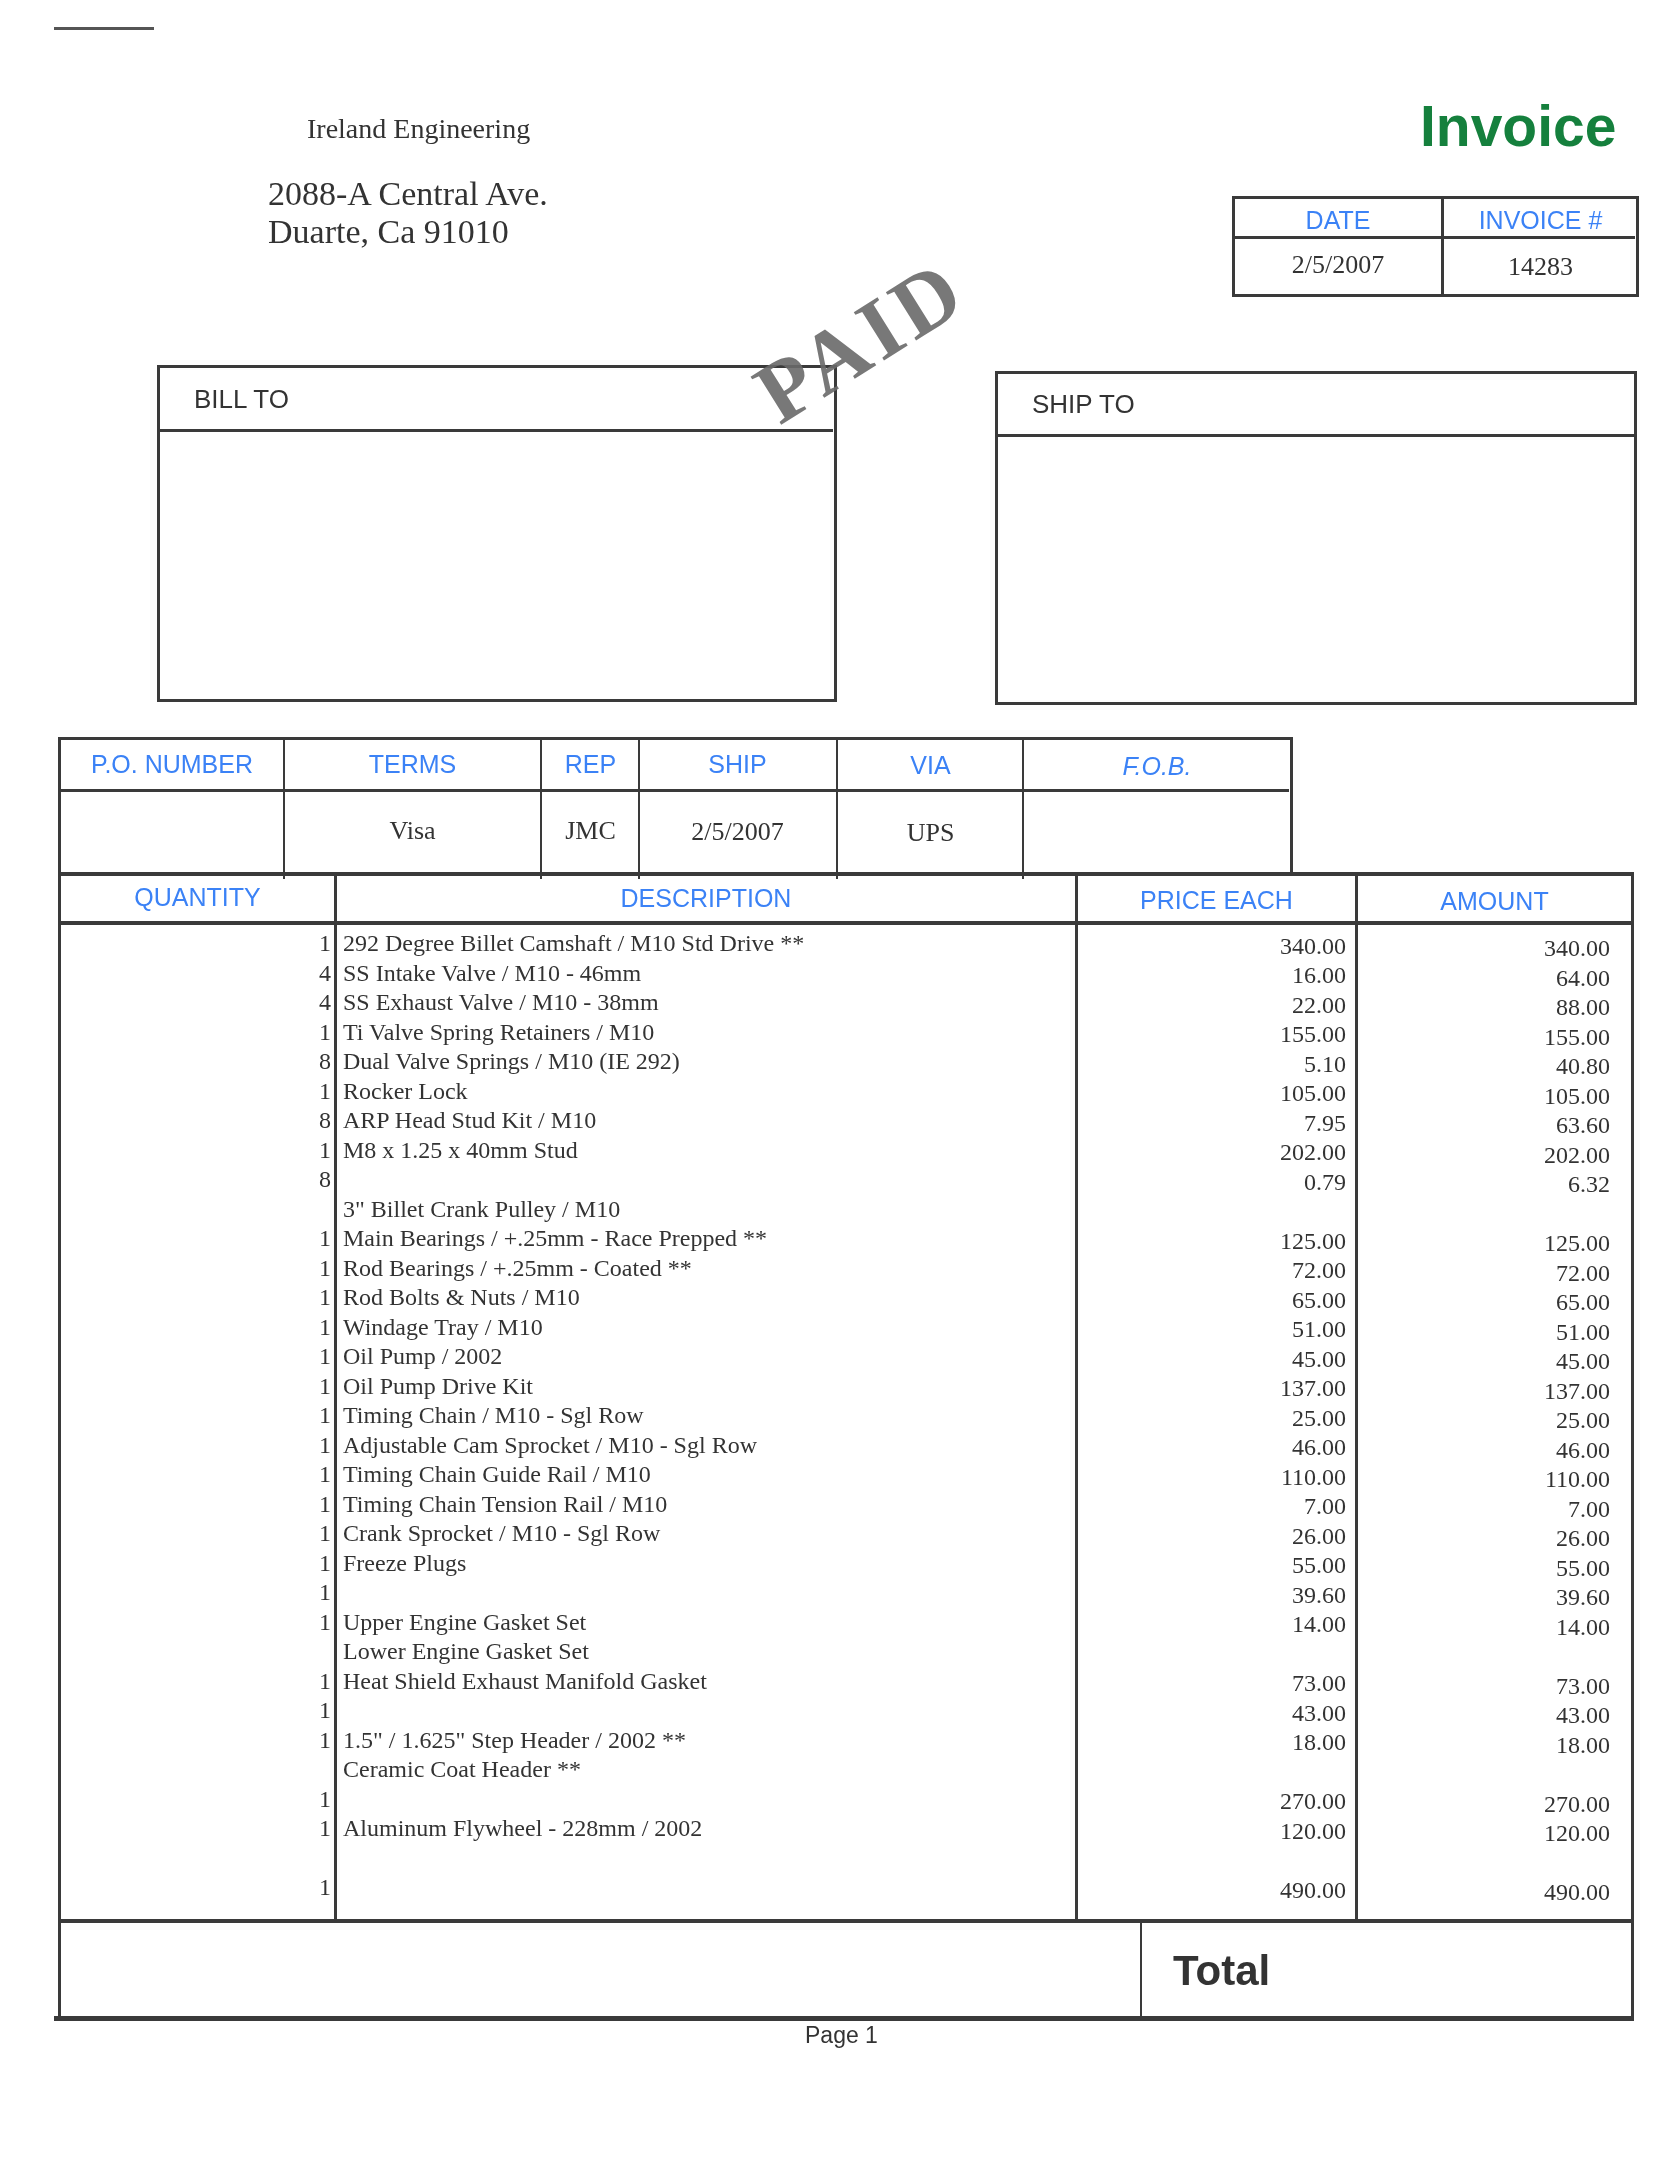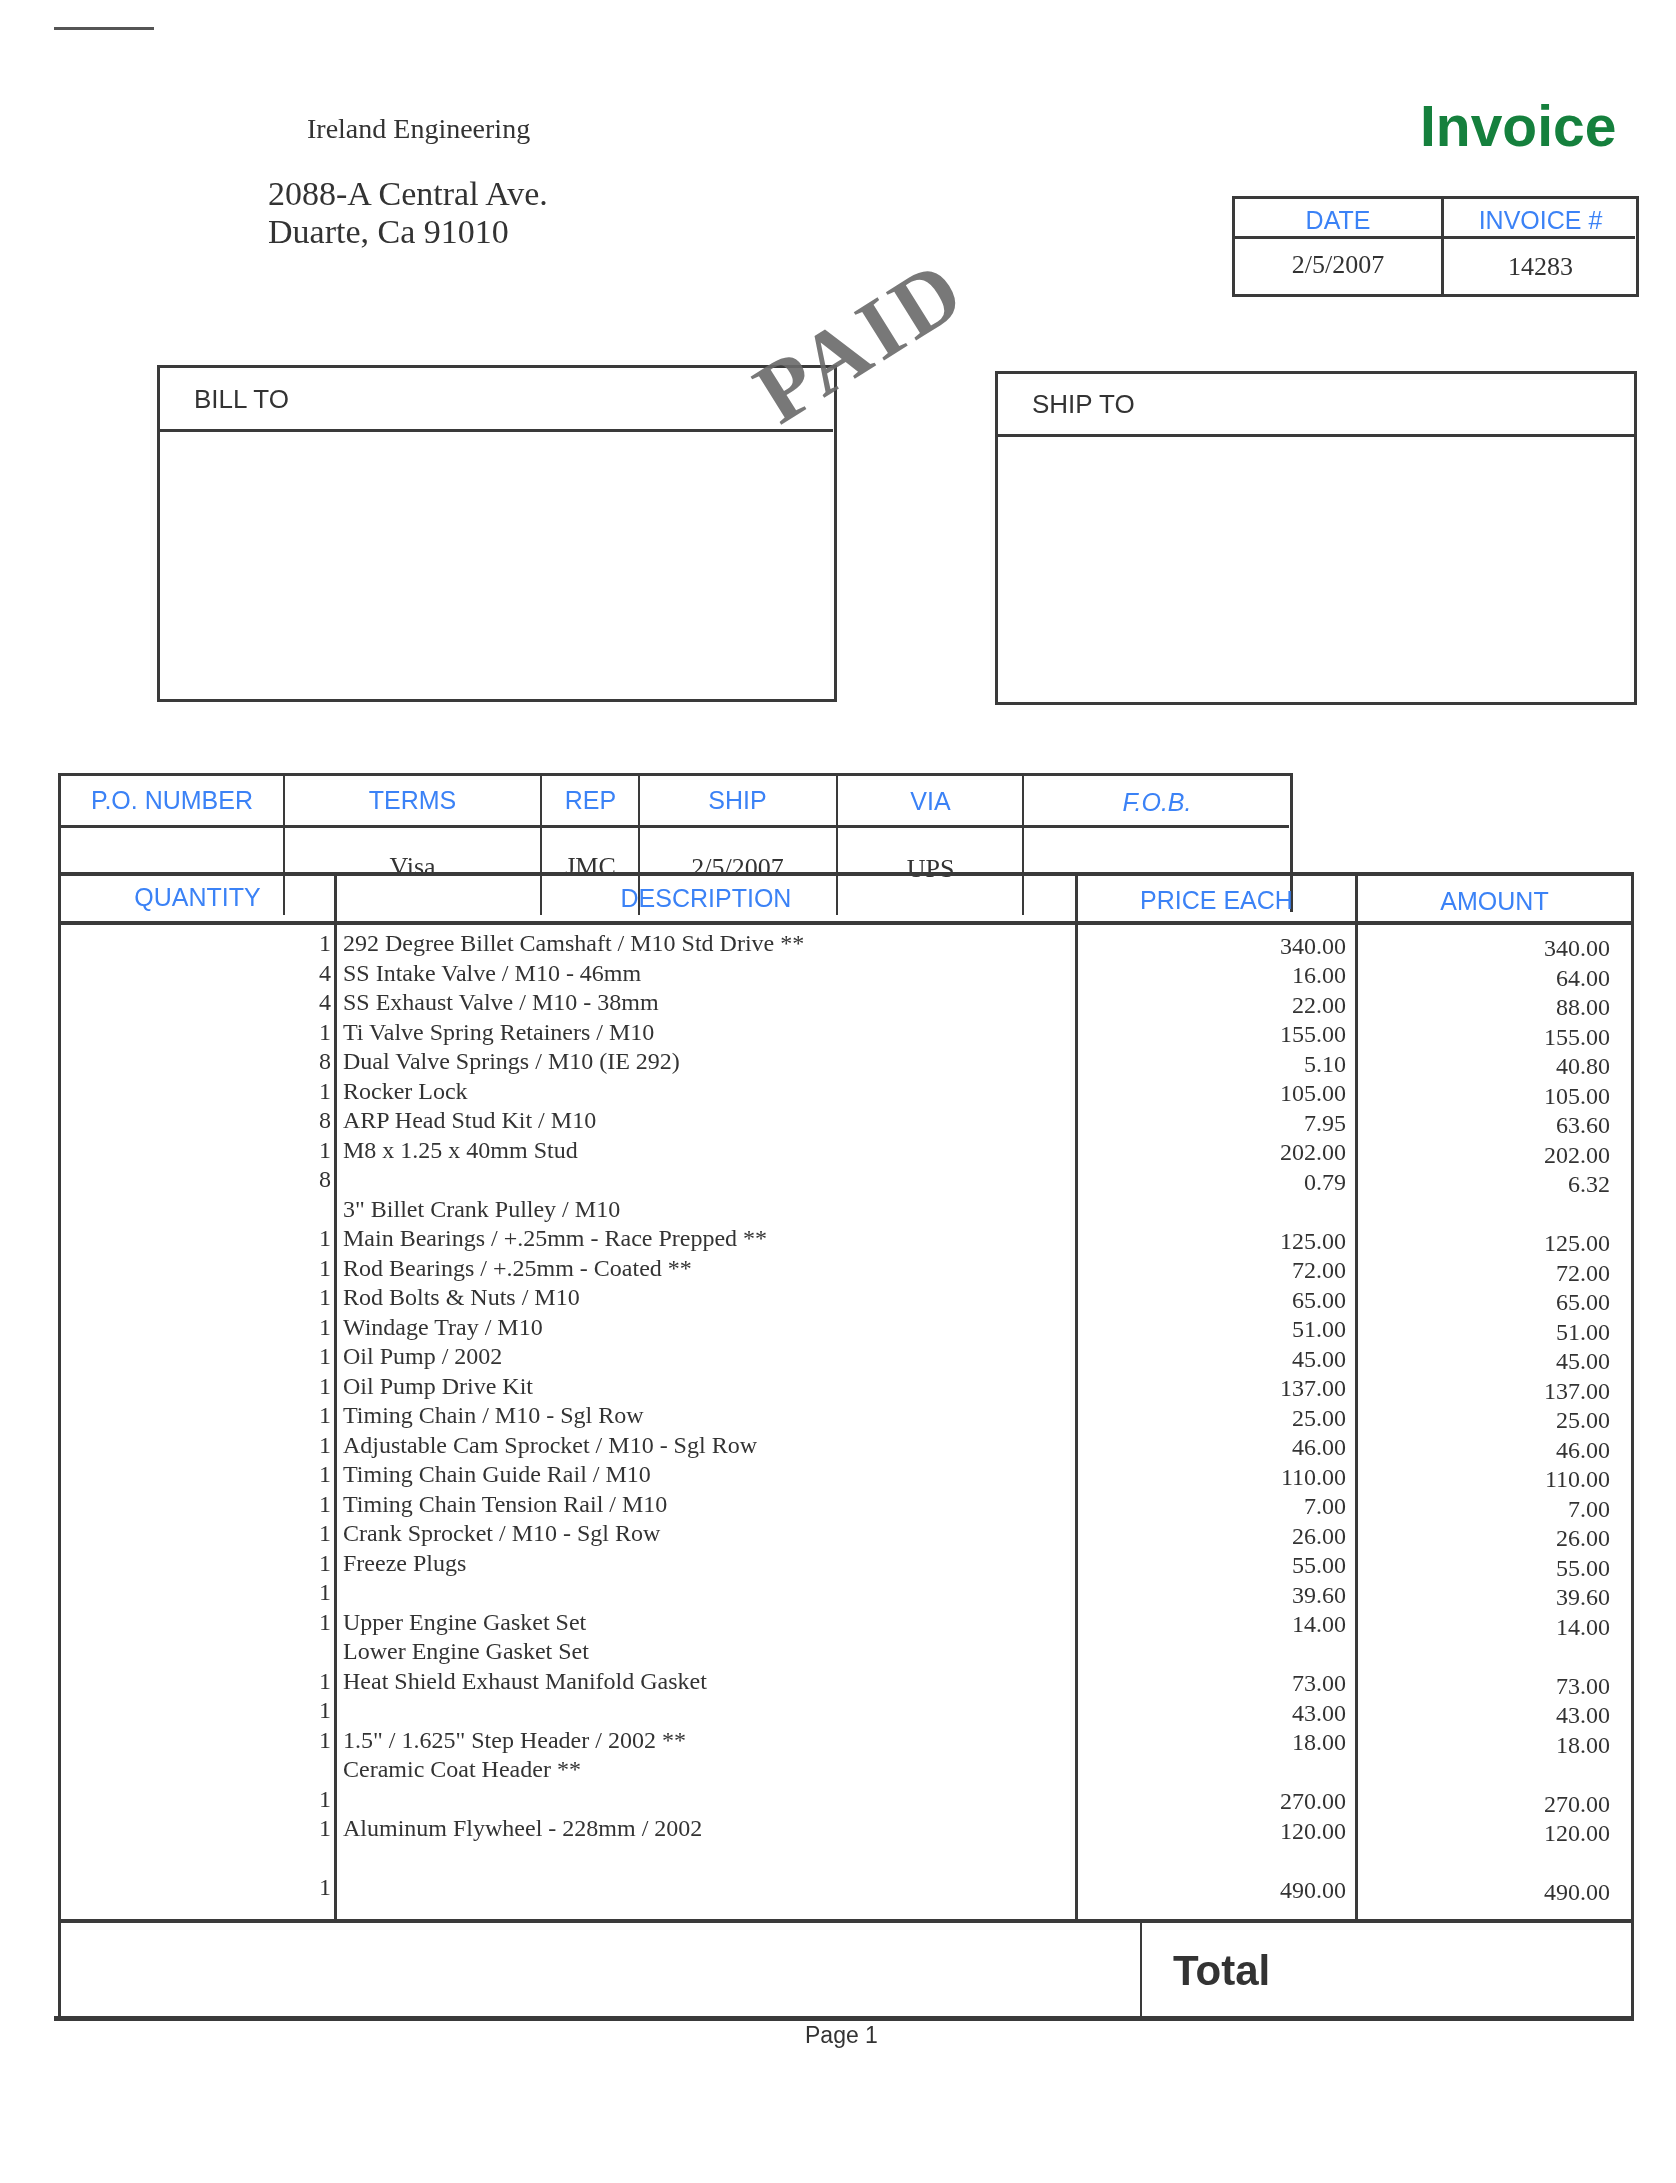--- a/index.html
+++ b/index.html
@@ -78,21 +78,21 @@
 </div>
 
 <div class="abs stamp">PAID</div>
 
 <div class="box shipbox">
   <div class="hline" style="left:0;top:60px;width:636px;height:3.4px;"></div>
   <div class="boxlbl" style="left:34px;top:15px;">SHIP TO</div>
   <div class="val" style="left:27px;top:81px;text-align:left;"></div>
 </div>
 
-<div class="box" style="left:58px;top:737px;width:1235px;height:139px;border-bottom:none;margin-top:36px;">
+<div class="box" style="left:58px;top:737px;width:1235px;height:139px;border-bottom:none;">
   <div class="hline" style="left:0;top:49px;width:1228px;height:3.4px;"></div>
   <div class="vline" style="left:222px;top:0;width:2px;height:139px;"></div>
   <div class="vline" style="left:479px;top:0;width:2px;height:139px;"></div>
   <div class="vline" style="left:577px;top:0;width:2px;height:139px;"></div>
   <div class="vline" style="left:775px;top:0;width:2px;height:139px;"></div>
   <div class="vline" style="left:961px;top:0;width:2px;height:139px;"></div>
 
   <div class="hdr-lbl" style="left:0;top:9.5px;width:222px;">P.O. NUMBER</div>
   <div class="hdr-lbl" style="left:224px;top:9.5px;width:255px;">TERMS</div>
   <div class="hdr-lbl" style="left:481px;top:9.5px;width:97px;">REP</div>

